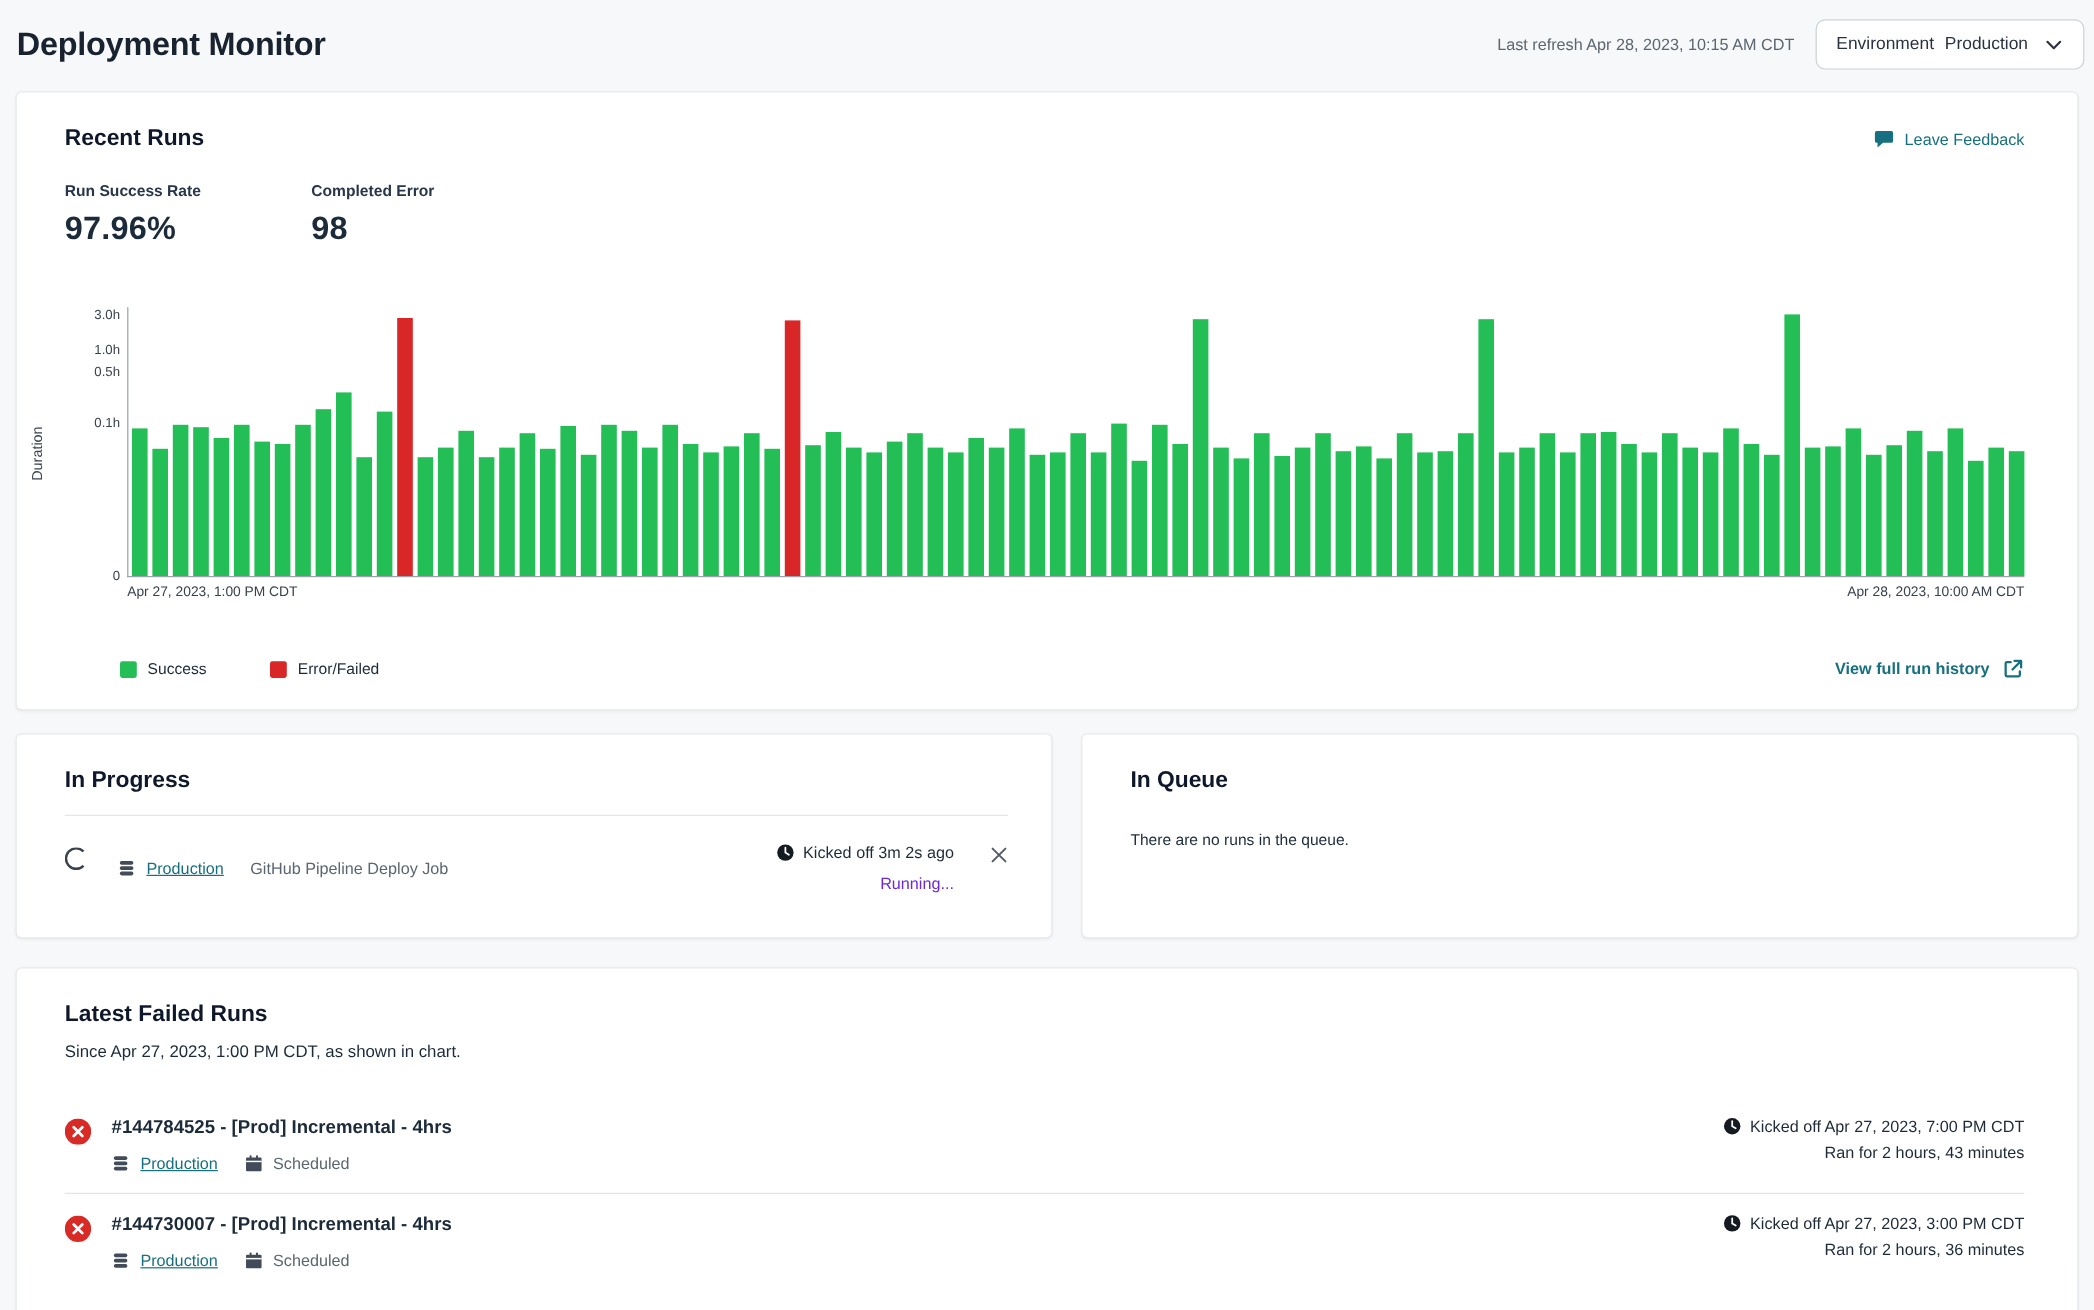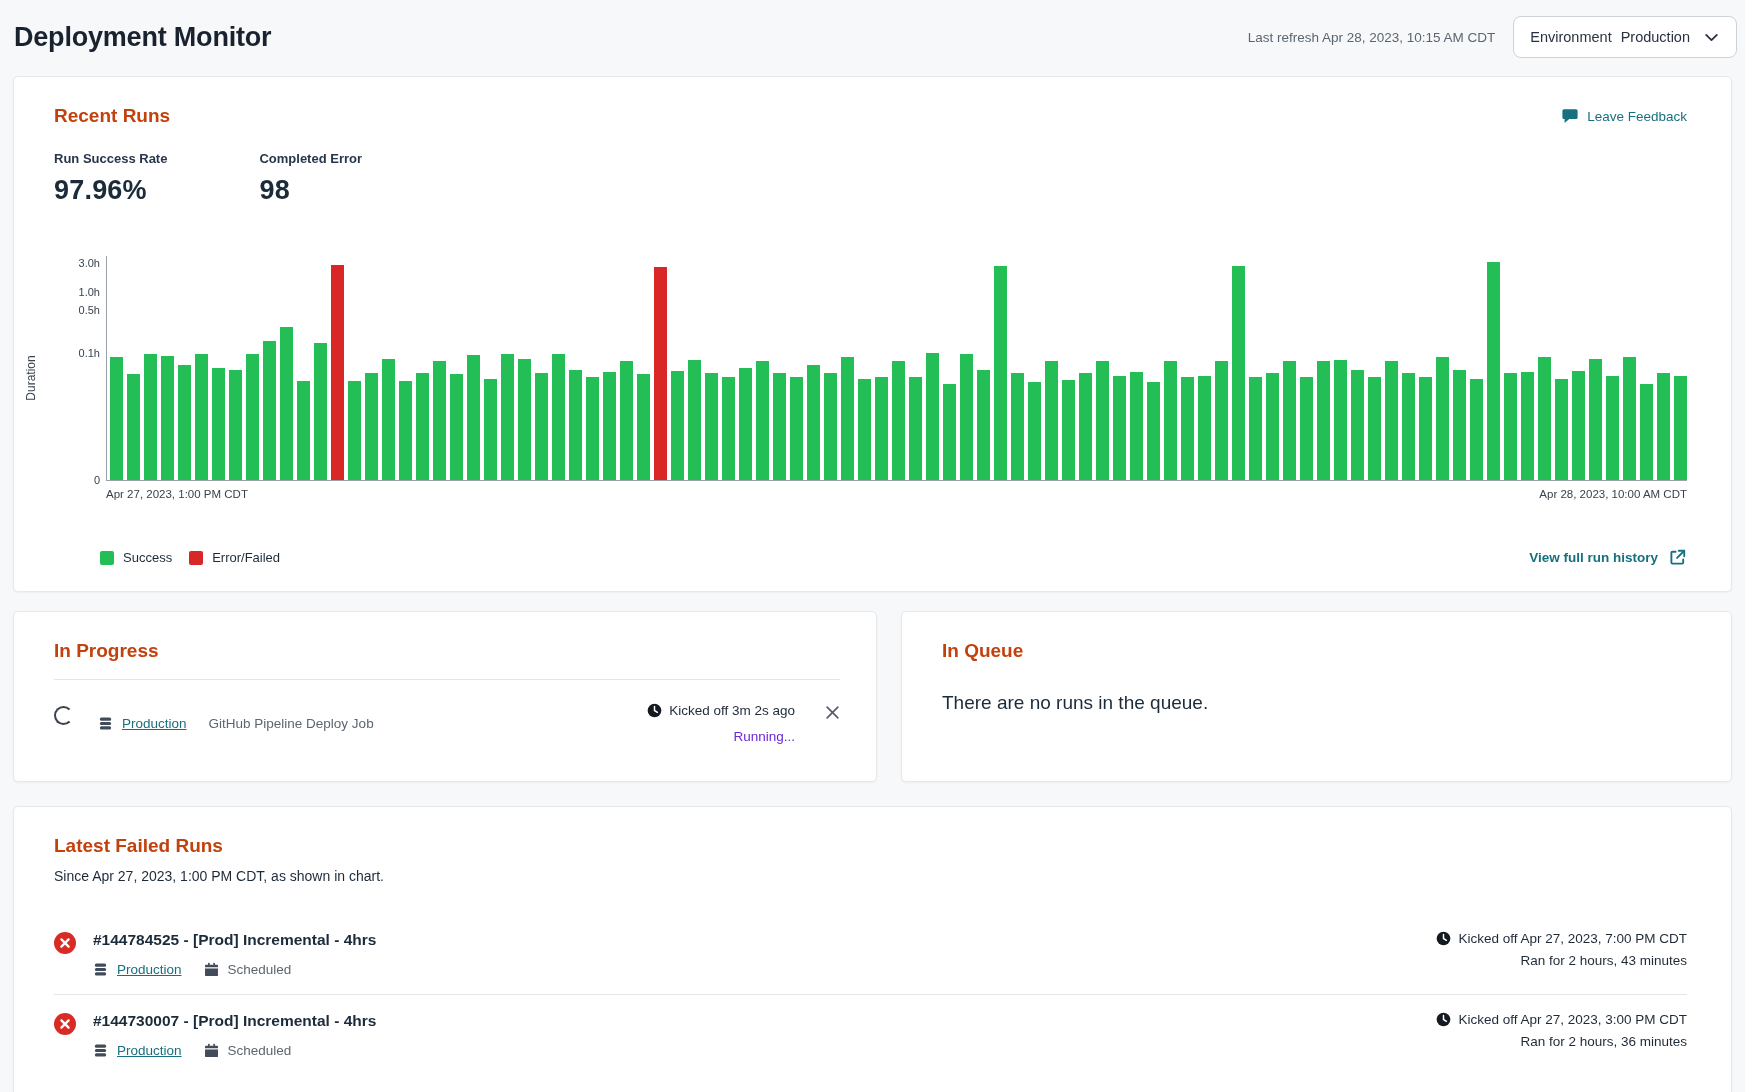--- a/index.html
+++ b/index.html
@@ -26,21 +26,21 @@
   .env-select .env-label { color: #2a3240; }
   .env-select .env-value { color: #2a3240; }
   .chevron { display: inline-flex; margin-left: 4px; }
   
   .card {
     background: #fff; border: 1px solid #e6e9ec; border-radius: 5px;
     box-shadow: 0 1px 2px rgba(20,30,40,0.05);
   }
   .recent-card { margin: 12px 13px 0; padding: 28px 44px 24px 40px; }
   .card-head-row { display: flex; justify-content: space-between; align-items: center; }
-  .card-title { font-size: 19px; font-weight: 700; color: #c2410c; }
+  .card-title { font-size: 19px; font-weight: 700; color: #0f172a; }
   .feedback-link {
     display: flex; align-items: center; gap: 8px;
     color: #17707f; font-size: 13.5px; text-decoration: none; cursor: pointer;
   }
   
   .stats-row { display: flex; gap: 92px; margin-top: 24px; }
   .stat-label { font-size: 13px; font-weight: 700; color: #27364a; }
   .stat-value { font-size: 27px; font-weight: 700; color: #1c2b3a; margin-top: 9px; letter-spacing: 0.2px; }
   
   .chart-outer { position: relative; margin-top: 50px; padding-left: 52px; }
@@ -57,21 +57,21 @@
   }
   .ytick {
     position: absolute; right: calc(100% + 7px); white-space: nowrap;
     font-size: 11px; color: #39424e; line-height: 14px;
   }
   .ytick-layer { position: absolute; left: 0; top: 0; bottom: 0; width: 0; }
   .xlabels { display: flex; justify-content: space-between; margin-top: 7px; }
   .xlabels span { font-size: 11.5px; color: #39424e; }
   
   .chart-footer { display: flex; justify-content: space-between; align-items: center; margin-top: 48px; }
-  .legend { display: flex; align-items: flex-end; margin-left: 46px; }
+  .legend { display: flex; align-items: flex-end; margin-left: 46px; gap: 36px; }
   .legend-item { display: flex; align-items: center; margin-right: 17px; }
   .swatch { width: 14px; height: 14px; border-radius: 2px; margin-right: 9px; }
   .legend-label { font-size: 13px; color: #1c2b3a; }
   .history-link {
     display: flex; align-items: center; gap: 10px;
     color: #17707f; font-size: 13.5px; font-weight: 700;
     text-decoration: none; cursor: pointer;
   }
   .history-link .lbl { }
   
@@ -90,21 +90,21 @@
   .run-title { font-size: 15.5px; font-weight: 700; color: #1c2b3a; }
   .run-meta { display: flex; align-items: center; gap: 9px; margin-top: 13px; }
   .env-link { color: #17707f; font-size: 13.5px; text-decoration: underline; cursor: pointer; }
   .meta-text { color: #5c6670; font-size: 13.5px; }
   .meta-gap { width: 4px; }
   .run-right { margin-left: auto; text-align: right; }
   .kicked { display: flex; align-items: center; justify-content: flex-end; gap: 7px;
             font-size: 13.5px; color: #1f2a38; }
   .running { font-size: 13.5px; color: #6d28d9; margin-top: 11px; }
   .close-btn { margin-left: 30px; margin-top: 2px; cursor: pointer; display: inline-flex; }
-  .queue-msg { margin-top: 30px; font-size: 19px; color: #1c2b3a; }
+  .queue-msg { margin-top: 30px; font-size: 13px; color: #1c2b3a; }
   
   .failed-card { margin: 24px 13px 16px; padding: 28px 44px 30px 40px; }
   .failed-sub { margin-top: 11px; font-size: 14px; color: #1c2b3a; }
   .failed-list { margin-top: 30px; }
   .failed-row { display: flex; align-items: flex-start; padding: 17px 0; }
   .failed-row + .failed-row { border-top: 1px solid #e3e6e9; }
   .fail-icon { margin-top: 1px; flex: 0 0 auto; }
   .fail-main { margin-left: 17px; }
   .fail-right { margin-left: auto; text-align: right; }
   .ranfor { font-size: 13.5px; color: #1f2a38; margin-top: 7px; }

